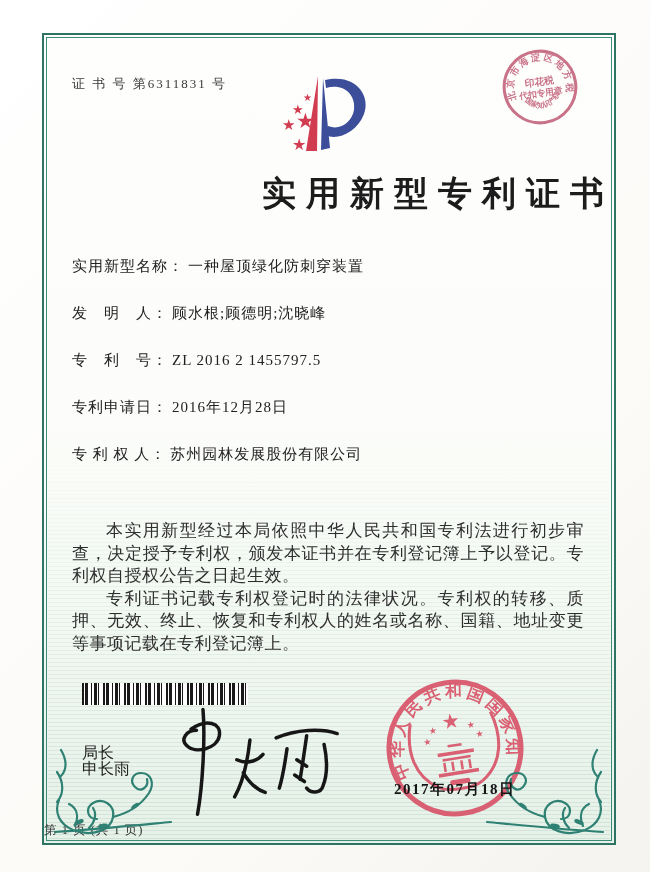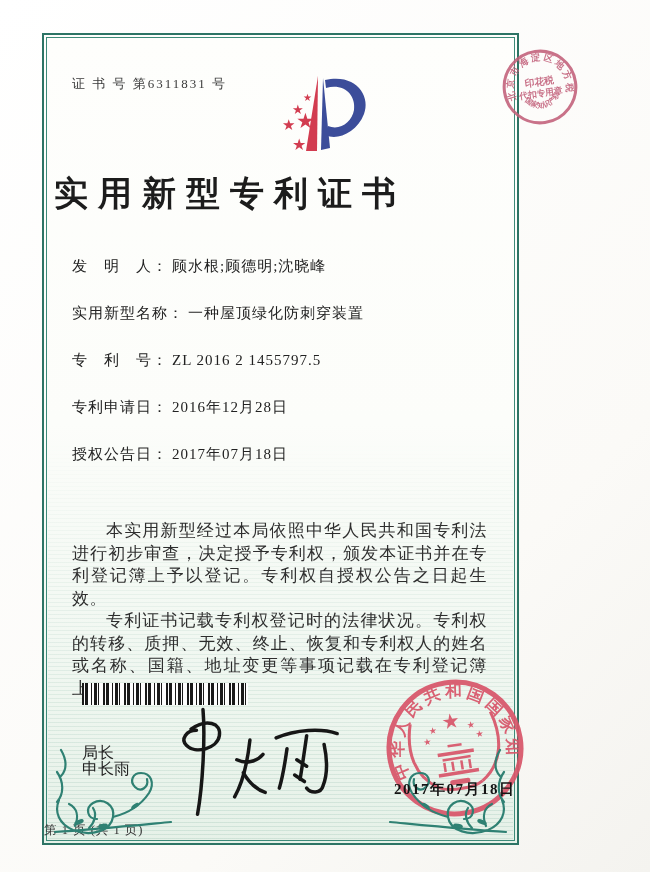--- a/index.html
+++ b/index.html
@@ -5,38 +5,38 @@
   html,body{margin:0;padding:0;}
   body{
     width:650px;height:872px;
     background:linear-gradient(135deg,#ffffff 0%,#fbfaf7 70%,#f4f3ef 100%);
     font-family:"Liberation Serif","DejaVu Serif",serif;
     position:relative;overflow:hidden;
   }
   .photo{position:absolute;inset:0;}
   
   .cert{
-    position:absolute;left:42px;top:33px;width:477px;height:812px;
+    position:absolute;left:42px;top:33px;width:574px;height:812px;
     border:2px solid #2d7465;
     background:linear-gradient(180deg,#fefefc 0%,#fcfdfa 48%,#f2f8f2 74%,#e6f1e8 100%);
     box-sizing:border-box;
   }
   .cert-innerline{position:absolute;inset:2px;border:1px solid #3d8a79;pointer-events:none;}
   .guilloche{
     position:absolute;inset:4px;pointer-events:none;
     background:repeating-linear-gradient(0deg,rgba(86,152,131,0.16) 0 1px,transparent 1px 4px);
     -webkit-mask-image:linear-gradient(to bottom,transparent 0%,transparent 50%,rgba(0,0,0,.55) 72%,#000 100%);
     mask-image:linear-gradient(to bottom,transparent 0%,transparent 50%,rgba(0,0,0,.55) 72%,#000 100%);
   }
   
   .cert-no{position:absolute;left:28px;top:40px;font-size:13px;letter-spacing:2px;color:#3a3a3a;}
   .logo{position:absolute;left:226px;top:33px;width:108px;height:92px;}
   .tax-stamp{position:absolute;left:452px;top:8px;width:88px;height:88px;transform:rotate(-8deg);opacity:.88;}
   .title{
-    position:absolute;left:0;right:0;top:136px;text-align:left;
+    position:absolute;left:0;right:0;top:136px;text-align:right;
     font-size:34px;font-weight:700;letter-spacing:10px;text-indent:10px;color:#1c1c1c;
   }
   
   .fields{position:absolute;left:28px;top:222px;display:flex;flex-direction:column;gap:29px;font-size:15px;color:#222;}
   .frow{white-space:nowrap;line-height:18px;}
   .flabel{letter-spacing:1px;}
   .fvalue{margin-left:4px;letter-spacing:1px;}
   
   .body-text{position:absolute;left:28px;right:30px;top:485px;color:#2e2e2e;}
   .body-text p{margin:0;font-size:17px;line-height:22.5px;text-indent:2em;text-align:justify;letter-spacing:.5px;}
@@ -98,33 +98,33 @@
         <textPath href="#ts-bot" startOffset="0" textLength="48">国家知识产权局</textPath>
       </text>
       <text x="43" y="41" text-anchor="middle" font-size="9.5" font-weight="bold" fill="#c2607a">印花税</text>
       <text x="43" y="52" text-anchor="middle" font-size="8.5" font-weight="bold" fill="#c2607a">代扣专用章</text>
     </svg>
 
     <div class="title">实用新型专利证书</div>
 
     <div class="fields">
       <div class="frow">
+        <span class="flabel">实用新型名称：</span><span class="fvalue">一种屋顶绿化防刺穿装置</span>
+      </div>
+      <div class="frow">
         <span class="flabel">发　明　人：</span><span class="fvalue">顾水根;顾德明;沈晓峰</span>
       </div>
       <div class="frow">
-        <span class="flabel">实用新型名称：</span><span class="fvalue">一种屋顶绿化防刺穿装置</span>
-      </div>
-      <div class="frow">
         <span class="flabel">专　利　号：</span><span class="fvalue">ZL 2016 2 1455797.5</span>
       </div>
       <div class="frow">
         <span class="flabel">专利申请日：</span><span class="fvalue">2016年12月28日</span>
       </div>
       <div class="frow">
-        <span class="flabel">授权公告日：</span><span class="fvalue">2017年07月18日</span>
+        <span class="flabel">专 利 权 人：</span><span class="fvalue">苏州园林发展股份有限公司</span>
       </div>
     </div>
 
     <div class="body-text">
       <p>本实用新型经过本局依照中华人民共和国专利法进行初步审查，决定授予专利权，颁发本证书并在专利登记簿上予以登记。专利权自授权公告之日起生效。</p>
       <p>专利证书记载专利权登记时的法律状况。专利权的转移、质押、无效、终止、恢复和专利权人的姓名或名称、国籍、地址变更等事项记载在专利登记簿上。</p>
     </div>
 
     <div class="barcode"></div>
 

